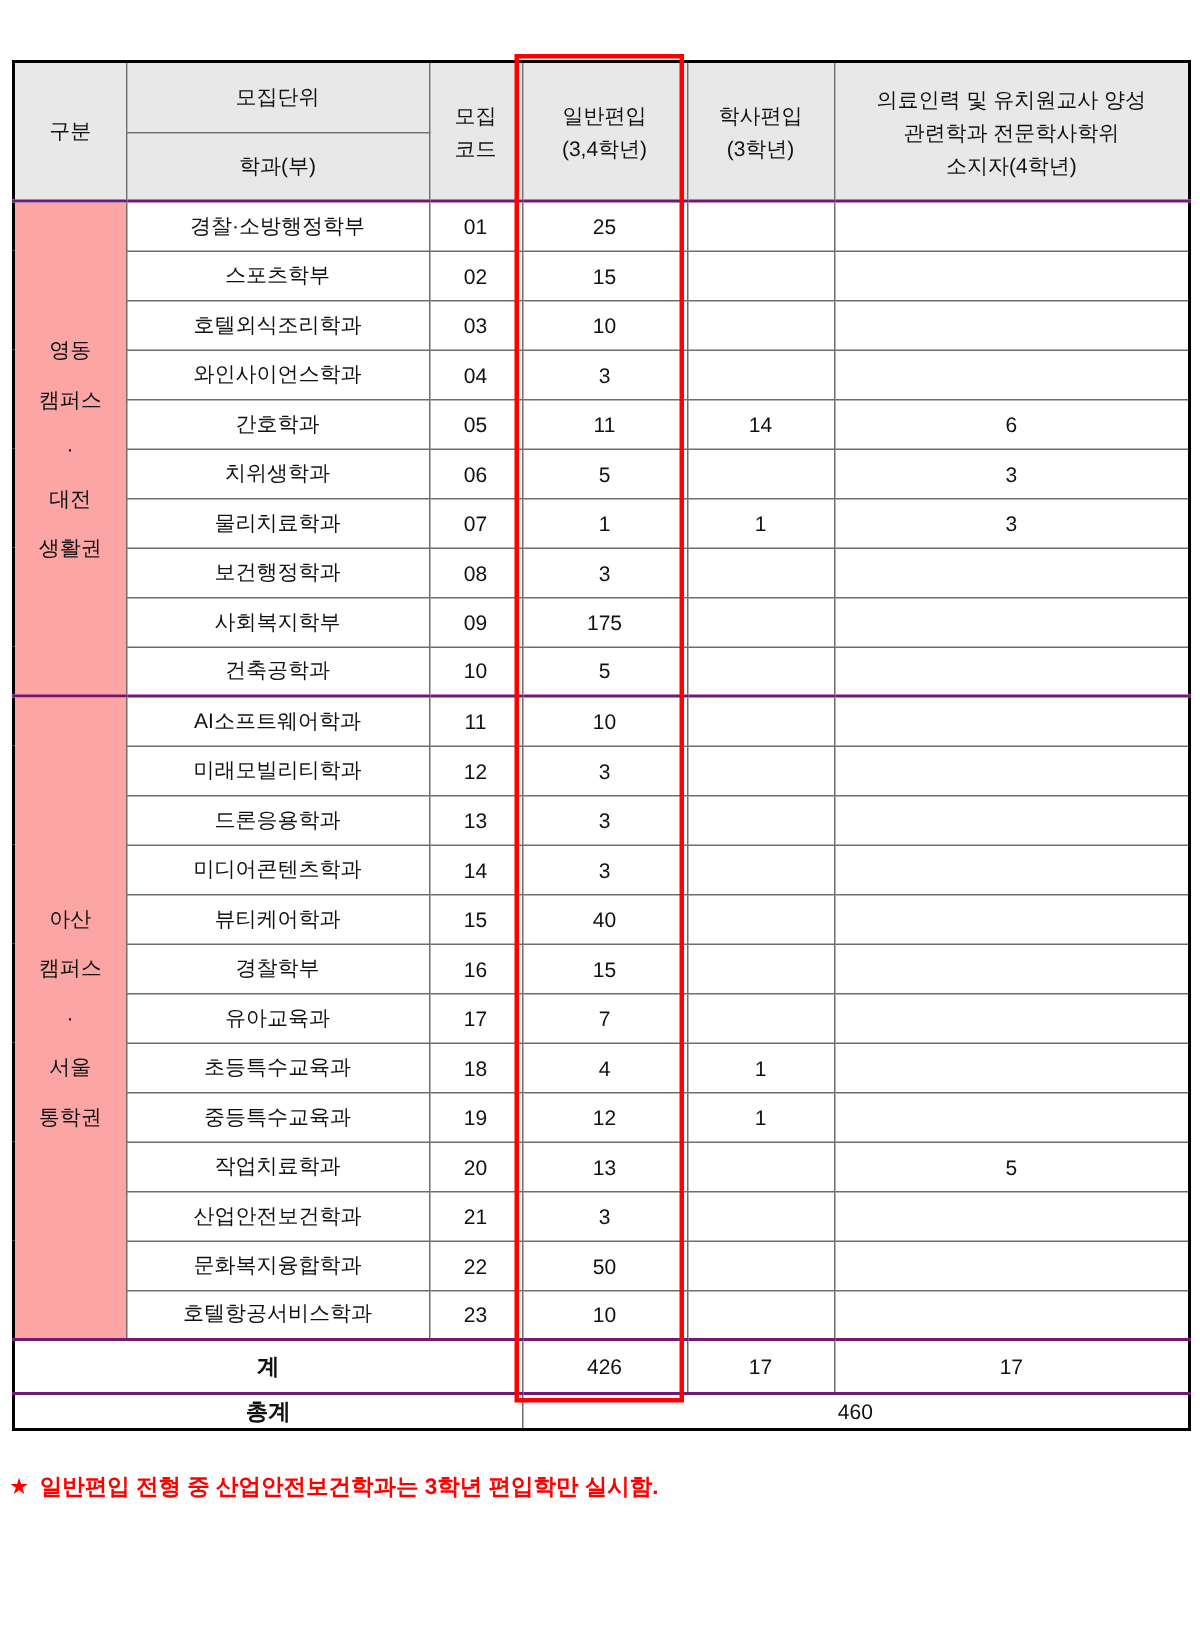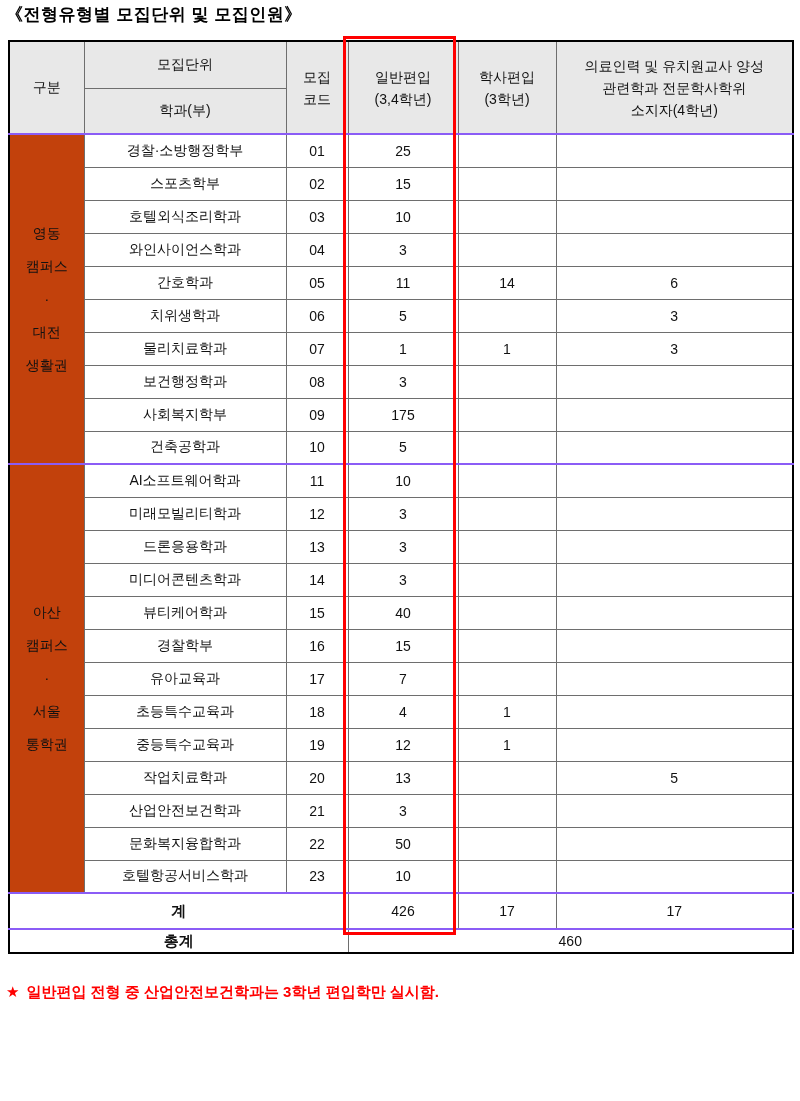--- a/index.html
+++ b/index.html
@@ -7,39 +7,38 @@
         font-family:"Liberation Sans","DejaVu Sans",sans-serif;overflow:hidden;}
   .title{position:absolute;left:6px;top:3px;font-size:17px;font-weight:700;letter-spacing:.5px;}
   .tbl{position:absolute;left:8px;top:40px;width:784px;border-collapse:collapse;
        table-layout:fixed;border:2px solid #000;}
   .tbl td{border:1px solid #6e6e6e;text-align:center;vertical-align:middle;
           font-size:14px;padding:0 2px;color:#111;overflow:hidden;}
   td.hd{background:#e8e8e8;line-height:21px;}
   tr.h1{height:47px;} tr.h2{height:46px;}
   tr.d{height:33px;}
   tr.sum{height:36px;} tr.gt{height:24px;}
-  td.t2{border-top:2px solid #8b5cf6;}
-  td.sec{background:#c2410c;}
+  td.t2{border-top:2px solid #701a75;}
+  td.sec{background:#fca5a5;}
   .seclines div{line-height:33px;font-size:14px;}
   td.lbl{font-size:15px;font-weight:700;}
   .h2line{line-height:22px;}
   .redbox{position:absolute;left:343px;top:36px;width:113px;height:899px;
           border:3px solid #ff0000;box-sizing:border-box;z-index:5;pointer-events:none;}
   .fnotes{position:absolute;left:6px;top:981px;width:790px;font-size:15px;
           font-weight:700;line-height:21px;}
   .fn{padding-left:26px;text-indent:-26px;margin-bottom:2px;}
   .fn .star{color:#ff0000;margin-right:7px;}
   .fn-blue{color:#0000ff;}
   .fn-red{color:#ff0000;}
 </style>
 </head>
 <body>
 
 <div class="page">
-  <div class="title">《전형유형별 모집단위 및 모집인원》</div>
 
   <table class="tbl">
     <colgroup>
       <col style="width:75px">
         <col style="width:202px">
         <col style="width:62px">
       <col style="width:110px">
         <col style="width:98px">
         <col style="width:237px">
     </colgroup>

